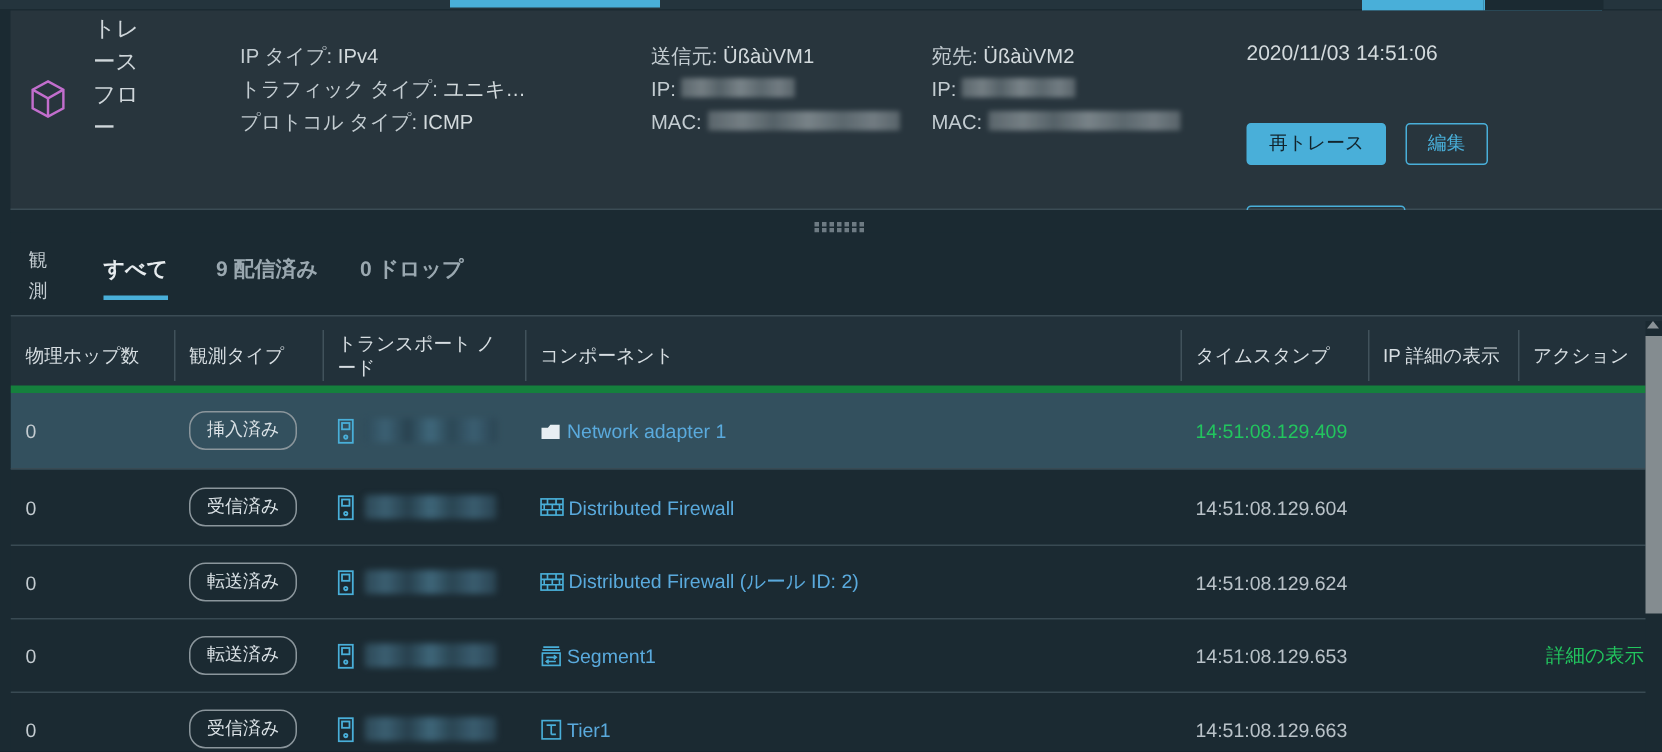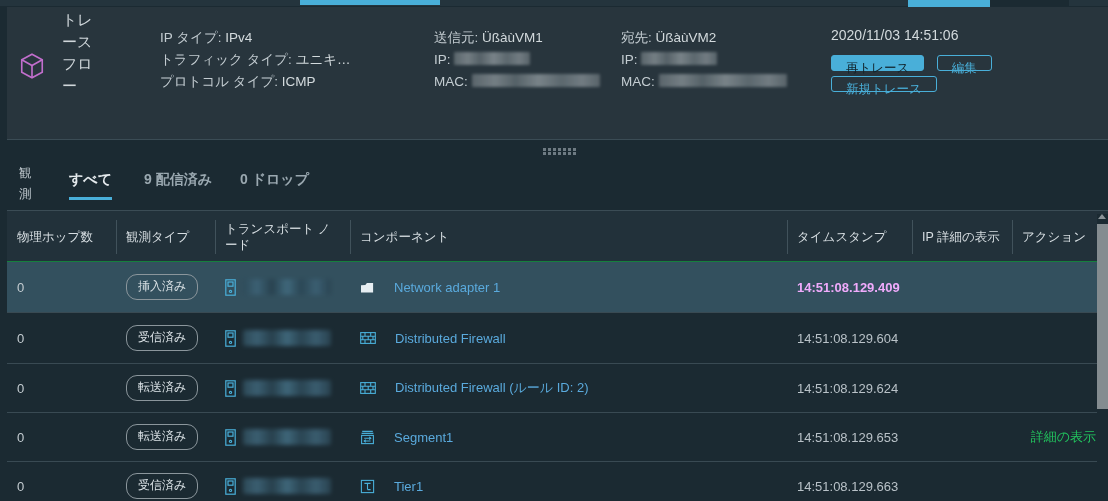--- a/index.html
+++ b/index.html
@@ -69,24 +69,24 @@
   }
   .redact.ip { width: 76px; }
   .redact.mac { width: 128px; }
 
   .hdr-time {
     position: absolute; left: 824px; top: 20px;
     font-size: 14px; color: #d3dadd; white-space: nowrap;
   }
   .hdr-actions { position: absolute; left: 824px; top: 48px; }
   .btn {
-    display: inline-block; height: 16px; line-height: 24px;
+    display: inline-block; height: 28px; line-height: 24px;
     padding: 0 14px; font-size: 12.5px; border-radius: 3px;
     border: 1px solid #49afd9; color: #49afd9; background: transparent;
-    margin-right: 8px; white-space: nowrap; cursor: pointer;
+    margin-right: 8px; white-space: nowrap; cursor: pointer; margin-top: 27px;
   }
   .btn.primary { background: #49afd9; color: #12242c; border-color: #49afd9; }
 
   
   .splitter {
     position: absolute; top: 140px; left: 7px; width: 1101px; height: 20px;
     background: #1b2a32;
   }
   .grip { position: absolute; left: 536px; top: 8px; width: 40px; height: 7px; }
   .grip i {
@@ -114,21 +114,21 @@
 
   
   .table-wrap {
     position: absolute; top: 210px; left: 7px; width: 1101px; height: 291px;
     background: #1b2a32; overflow: hidden;
   }
   .thead {
     position: relative; height: 52px; width: 1101px;
     background: #22313a;
     border-top: 1px solid #3b4c55;
-    border-bottom: 1px solid #15803d;
+    border-bottom: 5px solid #15803d;
   }
   .th {
     position: absolute; top: 0; height: 52px;
     display: flex; align-items: center;
     font-size: 12.5px; color: #d7dee2; line-height: 16px;
     padding: 0 10px;
   }
   .th.divider::before {
     content: ""; position: absolute; left: 0; top: 9px;
     width: 1px; height: 34px; background: #41525b;
@@ -158,23 +158,23 @@
     display: inline-block; border: 1px solid #8b969c; border-radius: 11px;
     padding: 3px 11px 4px; font-size: 12px; color: #dbe2e6; white-space: nowrap;
   }
   .node-cell { display: flex; align-items: center; gap: 7px; }
   .node-redact {
     width: 88px; height: 16px; border-radius: 2px;
     background: linear-gradient(90deg,#2e4a58 0%, #3d6275 16%, #28414e 33%, #416a7e 50%, #2b4654 66%, #3c6073 83%, #2a4351 100%);
     filter: blur(2px); opacity: .95;
   }
   .link { color: #5aaadd; cursor: pointer; white-space: nowrap; }
-  .comp-cell { display: flex; align-items: center; gap: 19px; }
+  .comp-cell { display: flex; align-items: center; gap: 3px; }
   .ts { font-size: 13px; color: #b9c2c8; line-height: 17px; word-break: break-all; }
-  .tr.selected .ts { color: #f0abfc; font-weight: bold; }
+  .tr.selected .ts { color: #22c55e; font-weight: normal; }
   .action-link { color: #22c55e; font-size: 13px; cursor: pointer; }
 
   
   .vscroll {
     position: absolute; right: 0px; top: 4px; width: 11px; height: 287px;
     background: #1b2a32;
   }
   .vscroll .thumb {
     position: absolute; top: 10px; left: 0; width: 11px; height: 185px;
     background: #848c90; border-radius: 0;

